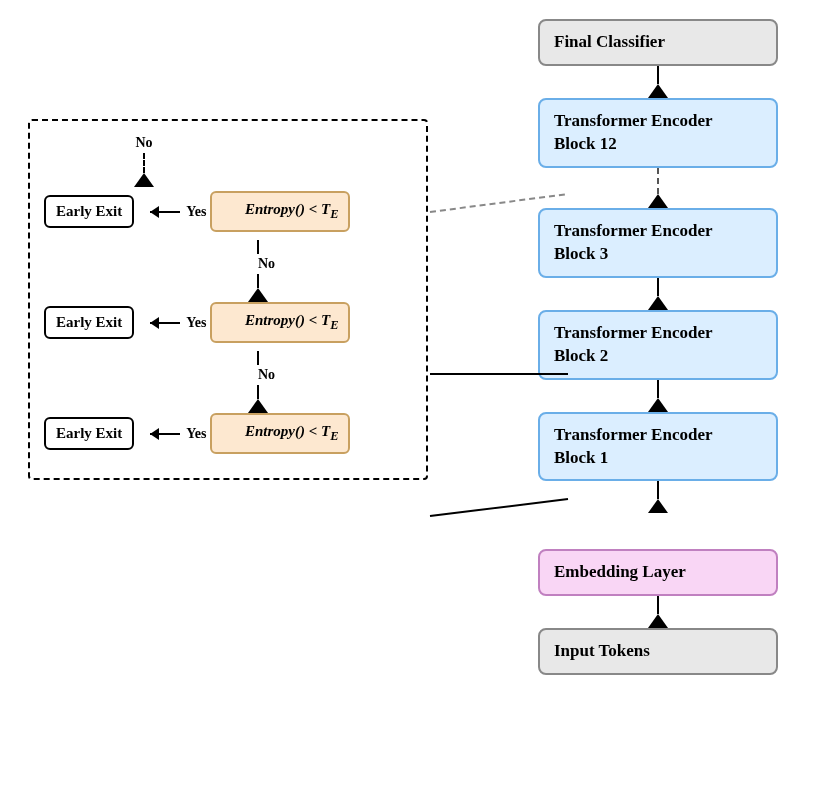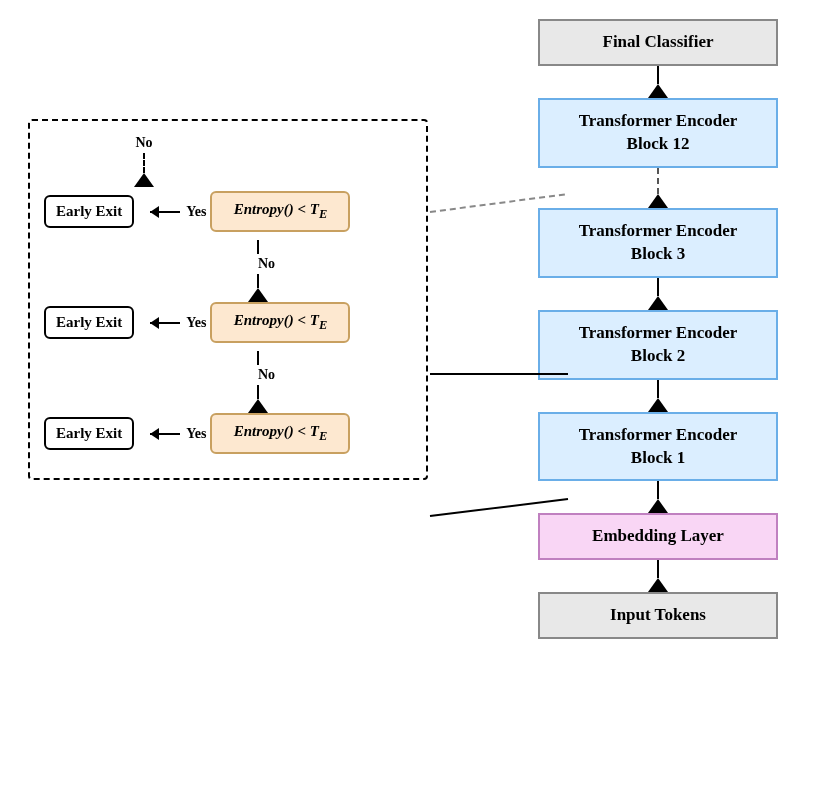--- a/index.html
+++ b/index.html
@@ -14,39 +14,39 @@
       overflow: hidden;
     }
     .diagram-container {
       position: relative;
       width: 780px;
       height: 760px;
     }
 
     .block {
       width: 240px;
-      text-align: center;
-      border-radius: 0;
+      border-radius: 8px;
       padding: 10px 14px;
       font-size: 17px;
       font-weight: bold;
       line-height: 1.35;
       position: relative;
     }
 
     .block-blue {
       background: #dbeeff;
       border: 2px solid #6aaee8;
       color: #000;
     }
 
     .block-pink {
       background: #f9d6f5;
       border: 2px solid #c080c0;
       color: #000;
+      margin-top: 36px;
     }
 
     .block-gray {
       background: #e8e8e8;
       border: 2px solid #888;
       color: #000;
     }
 
     .arrow-up {
       width: 0;
@@ -66,21 +66,21 @@
     .entropy-box {
       background: #fde8d0;
       border: 2px solid #c8a060;
       border-radius: 6px;
       padding: 8px 10px;
       font-size: 15px;
       font-style: italic;
       font-weight: bold;
       white-space: nowrap;
       min-width: 140px;
-      text-align: center;
+      text-align: right;
     }
 
     .early-exit-label {
       border: 2px solid #000;
       border-radius: 6px;
       padding: 6px 10px;
       font-size: 15px;
       font-weight: bold;
       margin-right: 10px;
       background: #fff;

